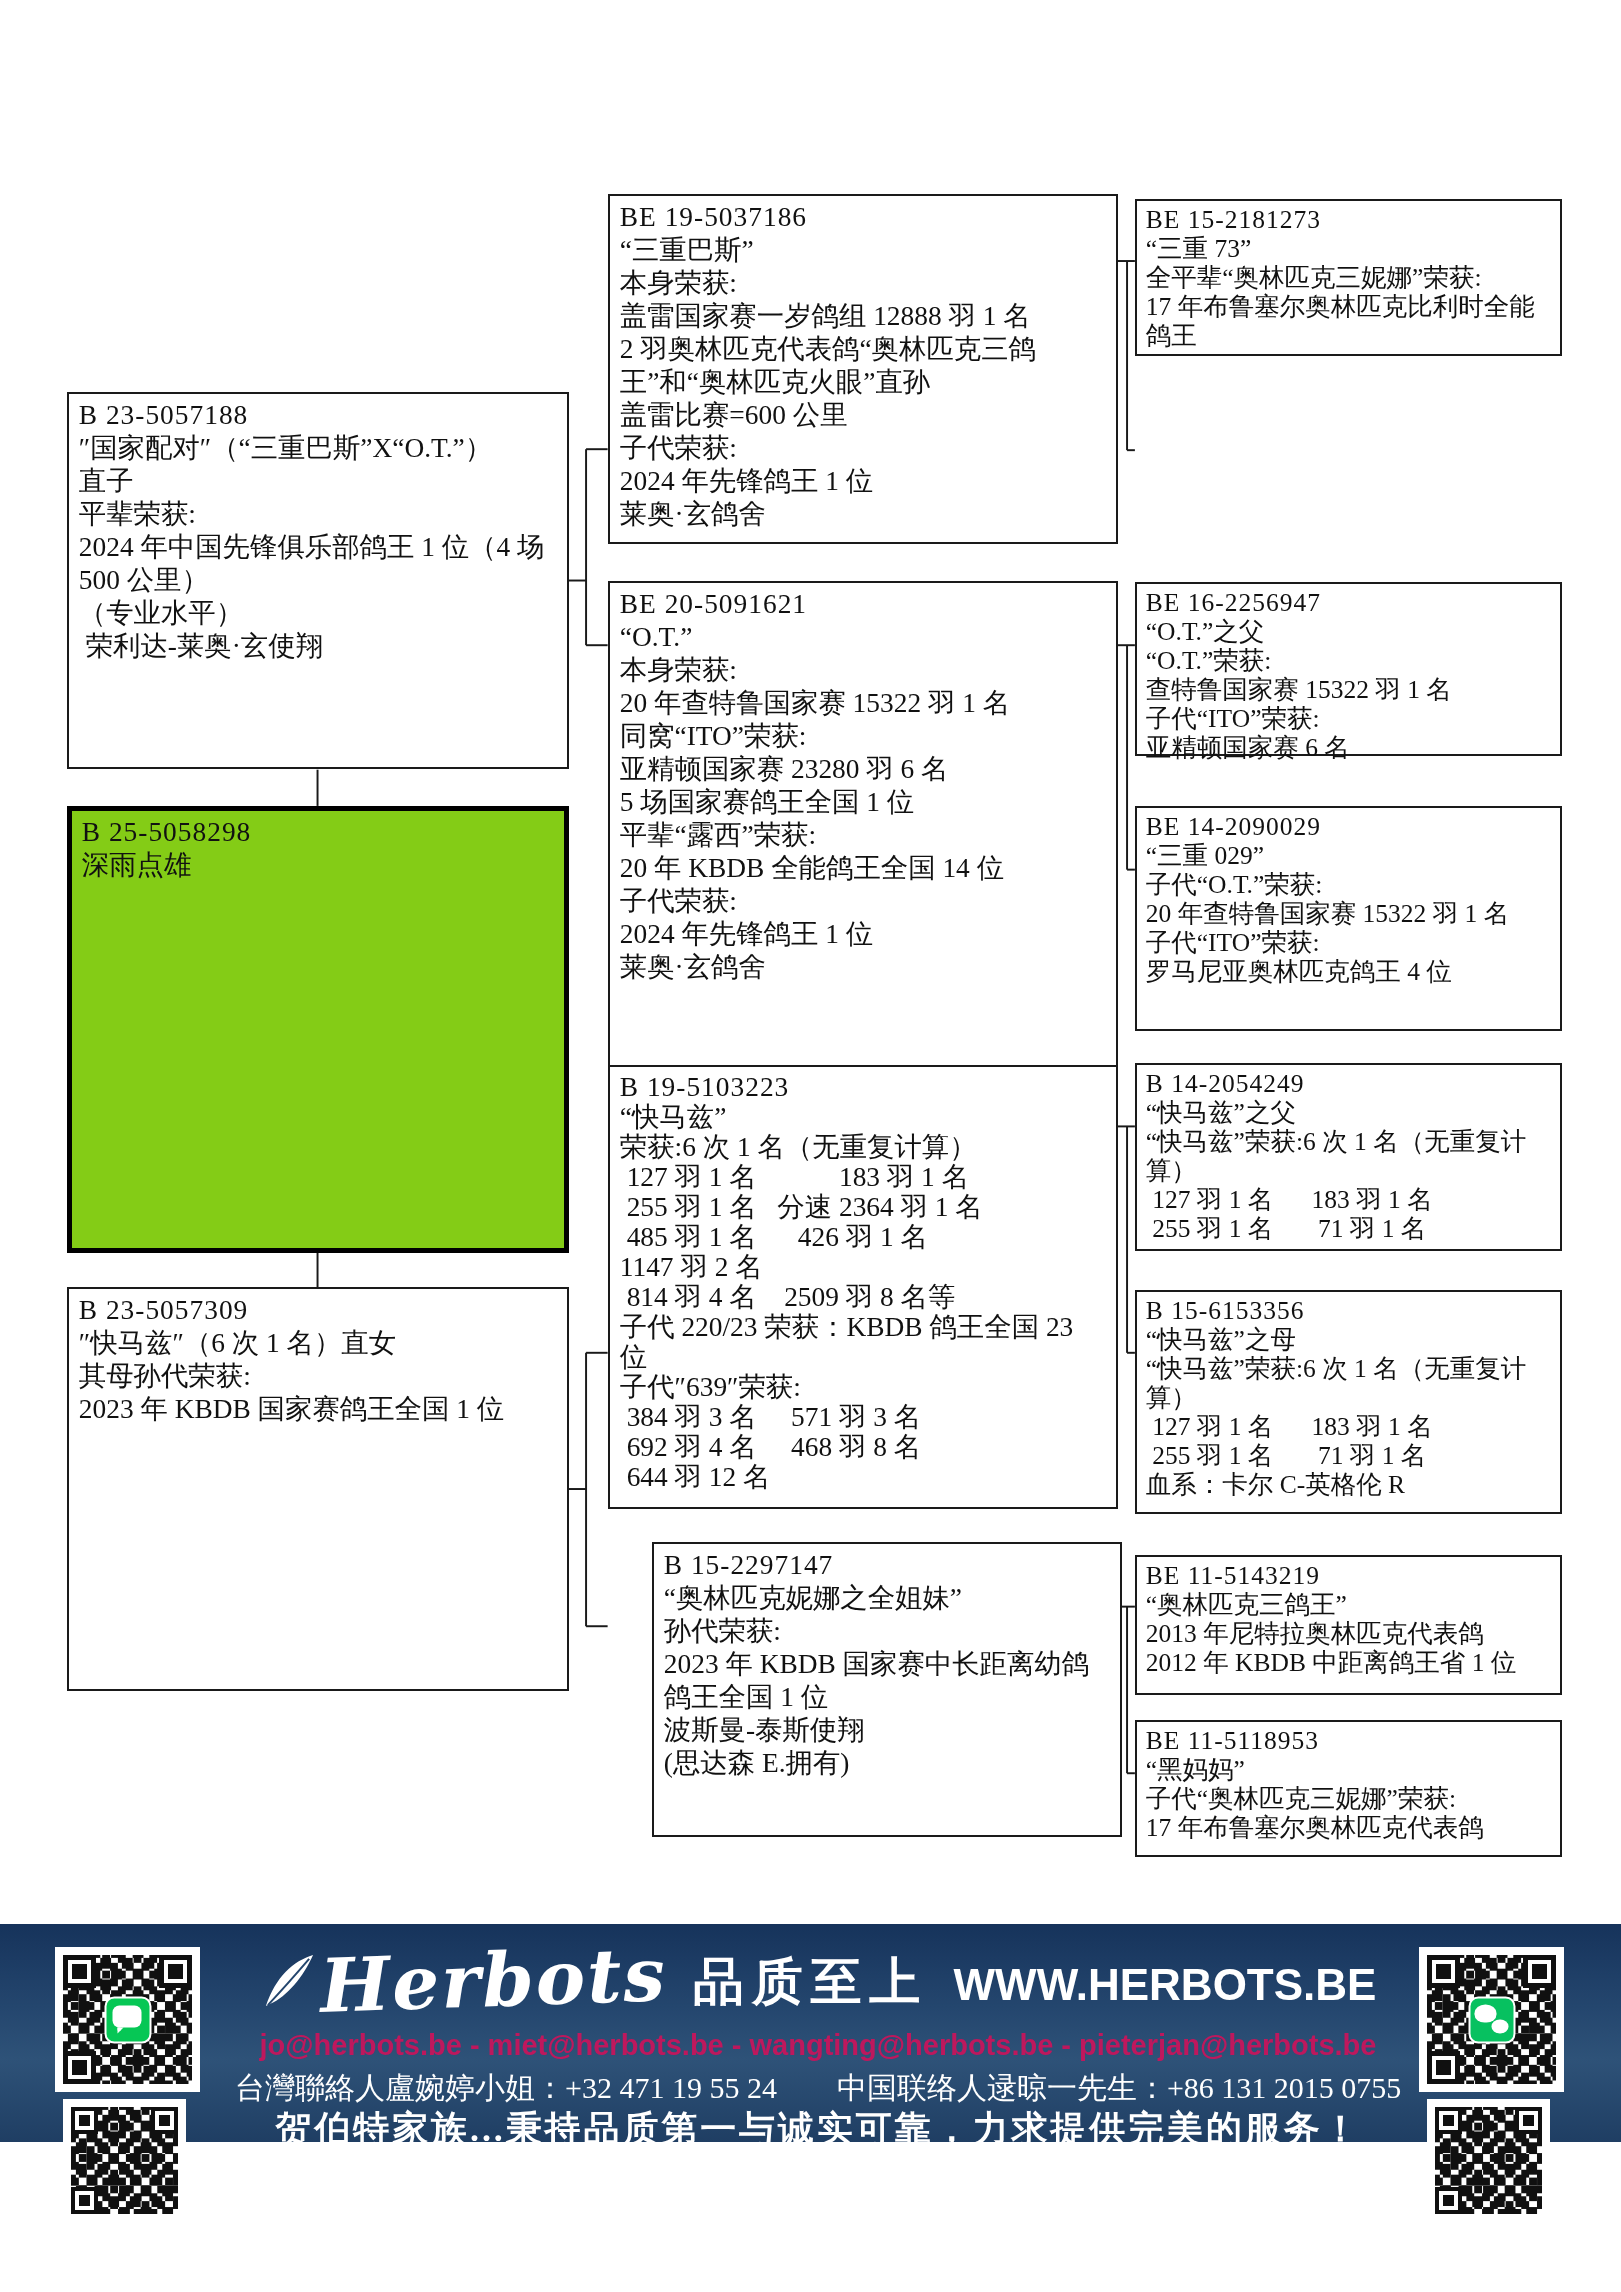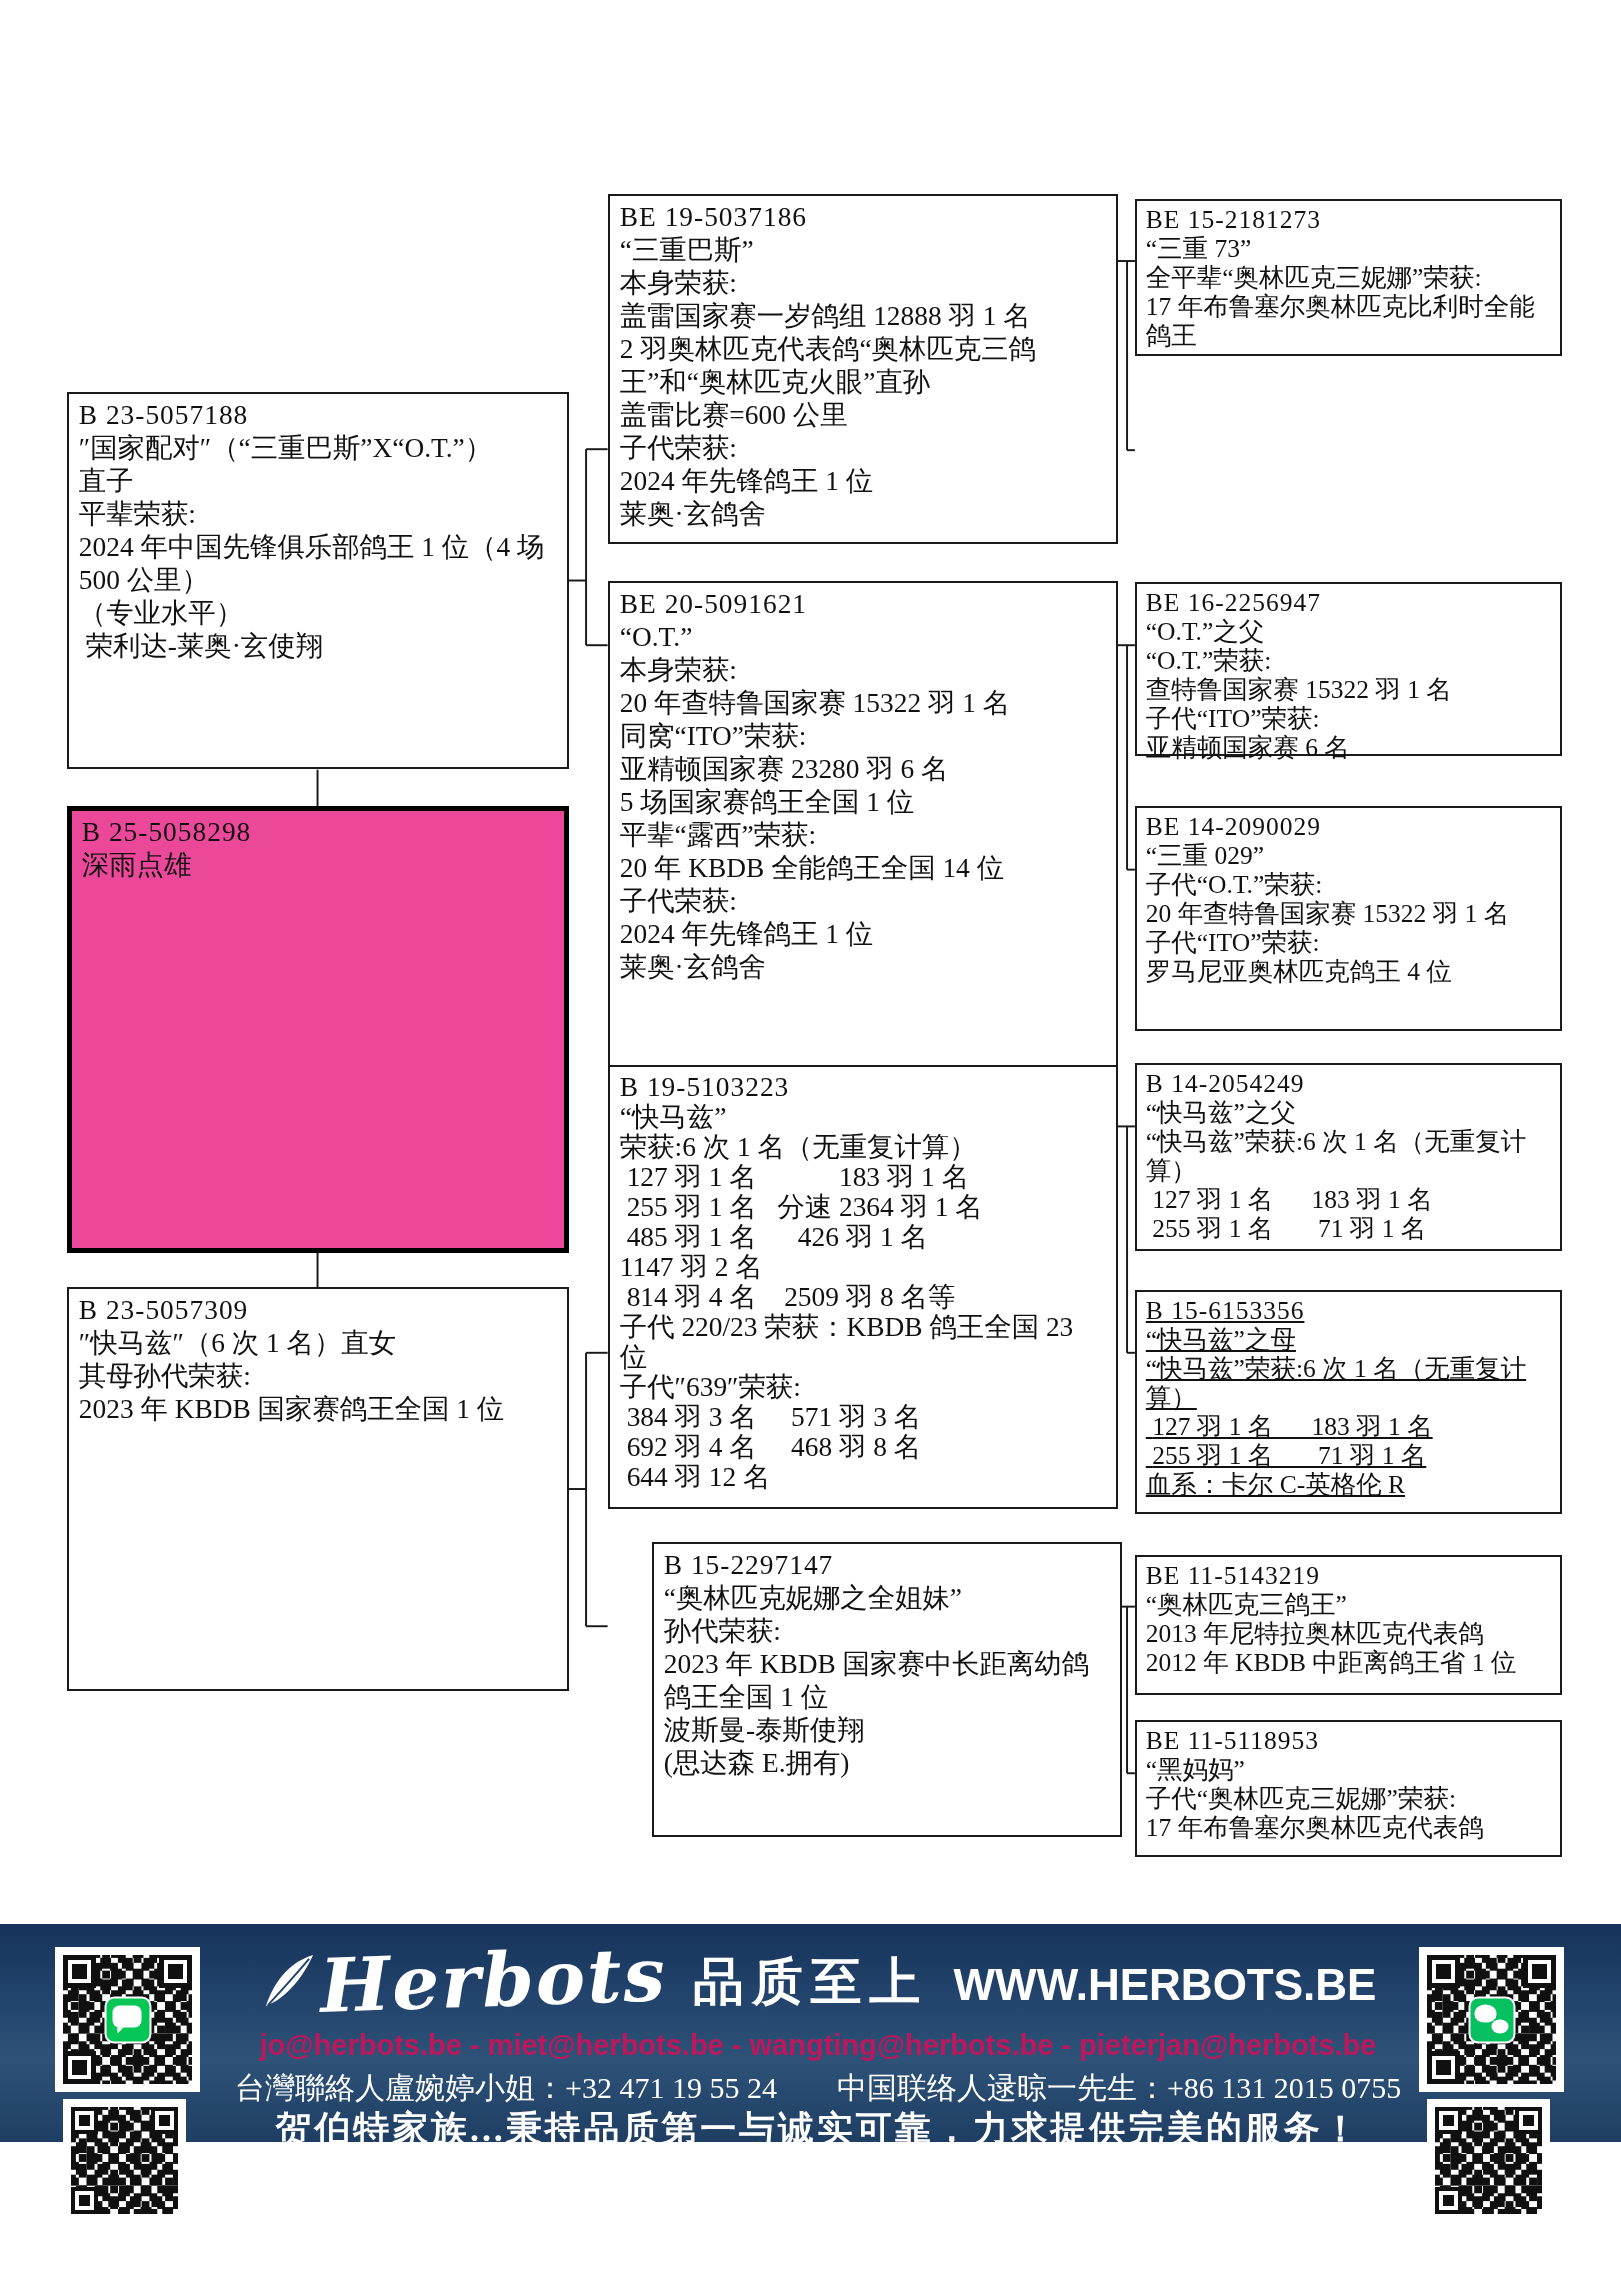--- a/index.html
+++ b/index.html
@@ -5,37 +5,37 @@
   html,body{margin:0;padding:0;background:#fff;}
   #page{position:relative;width:1621px;height:2293px;background:#fff;overflow:hidden;
         font-family:"Liberation Serif","DejaVu Serif",serif;color:#111;}
   svg.connectors{position:absolute;left:0;top:0;pointer-events:none;}
 
   .box{position:absolute;box-sizing:border-box;border:2px solid #1a1a1a;background:#fff;
        padding:4.9px 9.8px;font-size:27.4px;line-height:33px;}
   .box .ring{letter-spacing:1px;white-space:pre;}
   .box .lines div{white-space:pre-wrap;}
   .box.rcol{font-size:25.5px;line-height:29px;padding:3.9px 8.8px;}
-  .box.subject{background:#ec4899;border:5.9px solid #000;}
+  .box.subject{background:#84cc16;border:5.9px solid #000;}
   #b-m3{line-height:30px;}
 
   
   #b-sire{left:67px;top:392px;width:502px;height:377px;}
   #b-subject{left:67px;top:806px;width:502px;height:447px;}
   #b-dam{left:67px;top:1287px;width:502px;height:404px;}
   #b-m1{left:608px;top:194px;width:510px;height:350px;}
   #b-m2{left:608px;top:581px;width:510px;height:556px;}
   #b-m3{left:608px;top:1065px;width:510px;height:444px;}
   #b-m4{left:608px;top:1542px;width:470px;height:295px;margin-left:44px;}
   #b-r1{left:1135px;top:199px;width:427px;height:157px;}
   #b-r2{left:1135px;top:388px;width:427px;height:161px;}
   #b-r3{left:1135px;top:582px;width:427px;height:174px;}
   #b-r4{left:1135px;top:806px;width:427px;height:225px;}
   #b-r5{left:1135px;top:1063px;width:427px;height:188px;}
-  #b-r6{left:1135px;top:1290px;width:427px;height:224px;text-decoration:underline;}
+  #b-r6{left:1135px;top:1290px;width:427px;height:224px;}
   #b-r7{left:1135px;top:1555px;width:427px;height:140px;}
   #b-r8{left:1135px;top:1720px;width:427px;height:137px;}
 
   
   .band{position:absolute;left:0;top:1924px;width:1621px;height:218px;
         background:linear-gradient(180deg,#16335b 0%,#24466e 38%,#2e5278 62%,#1f3e63 100%);}
   .f-row1{position:absolute;left:235px;top:1933px;width:1166px;height:94px;display:flex;
           align-items:center;justify-content:center;gap:25.5px;color:#fff;}
   .brand-wrap{display:flex;align-items:center;gap:3.9px;}
   .brand{font-family:"DejaVu Serif","Liberation Serif",serif;font-style:italic;font-weight:bold;

